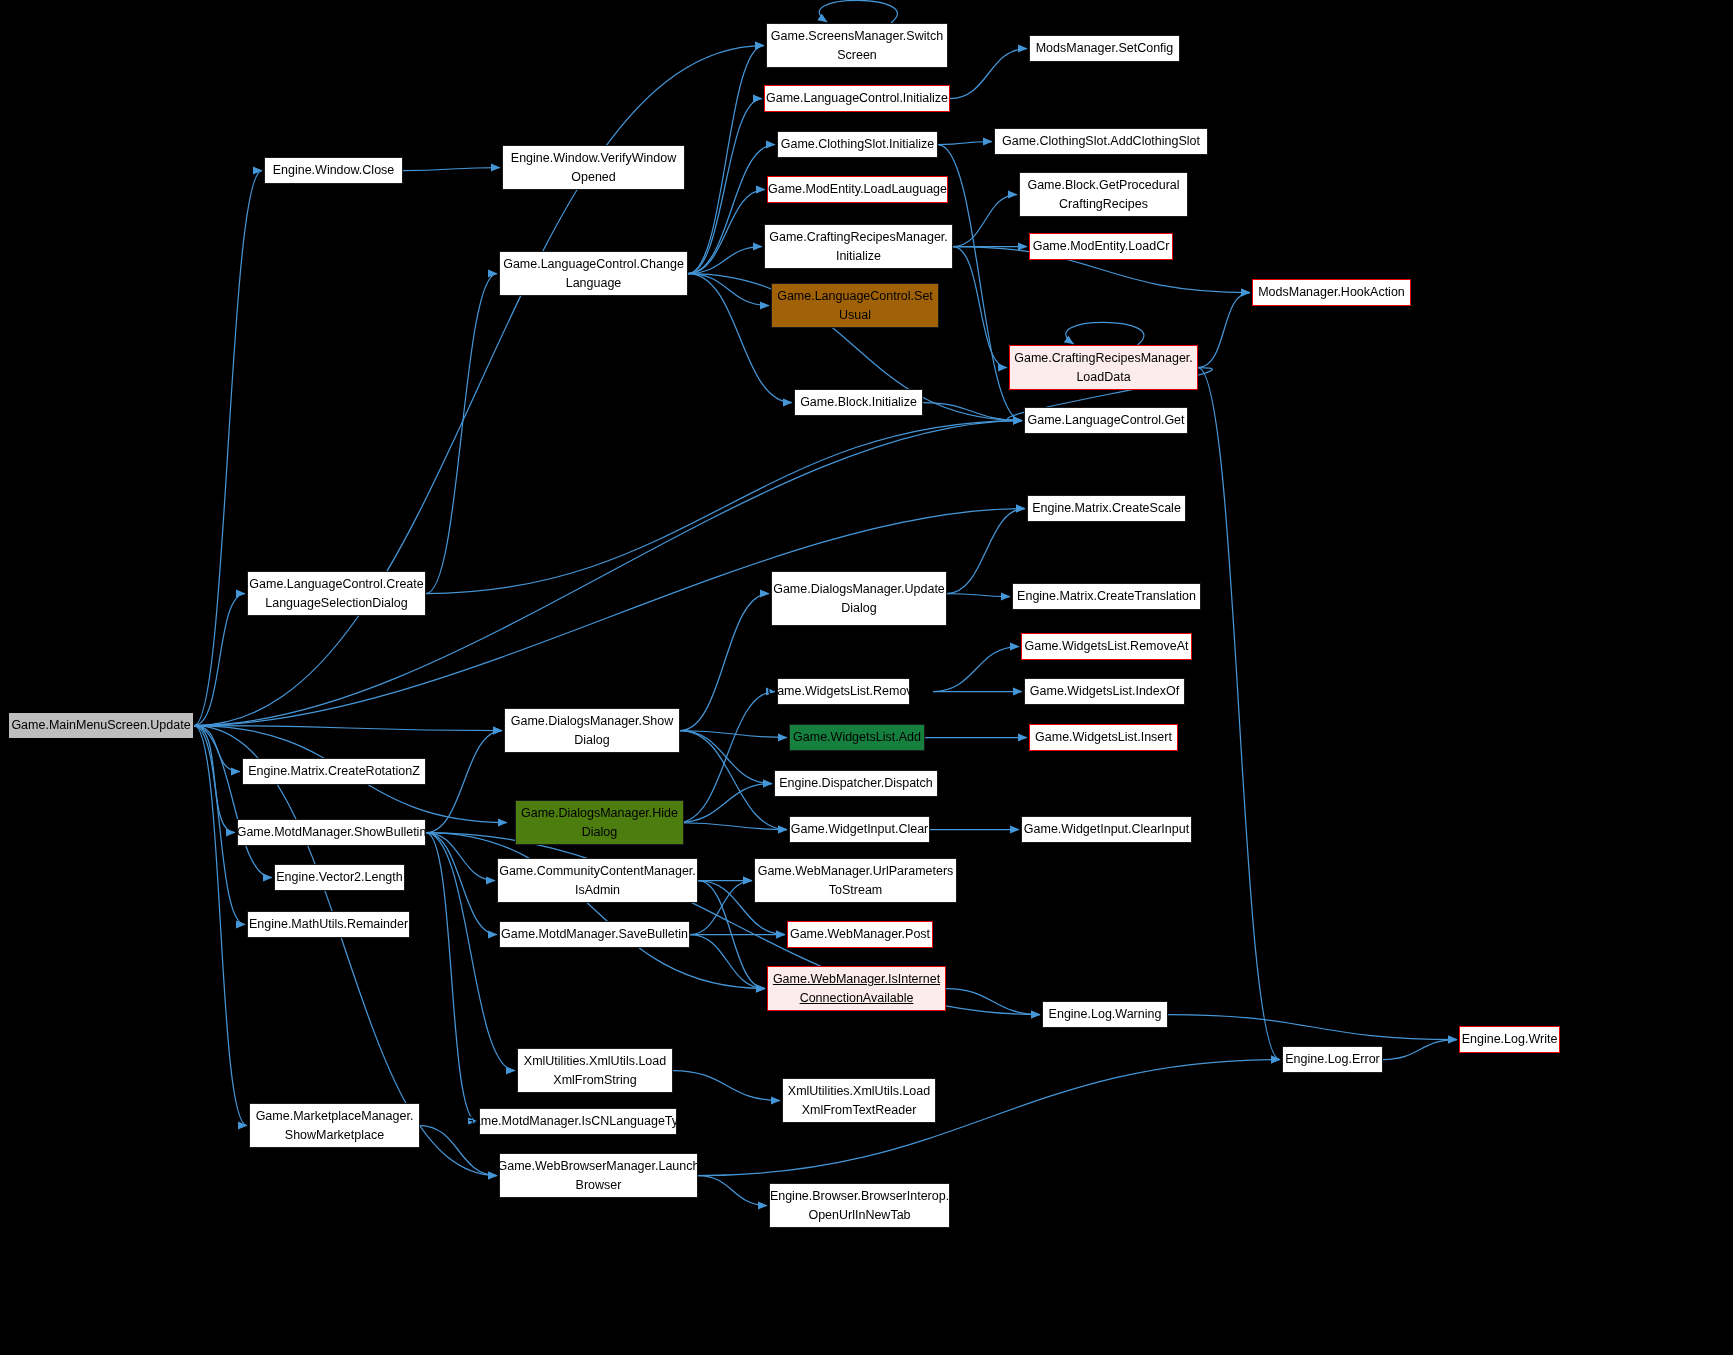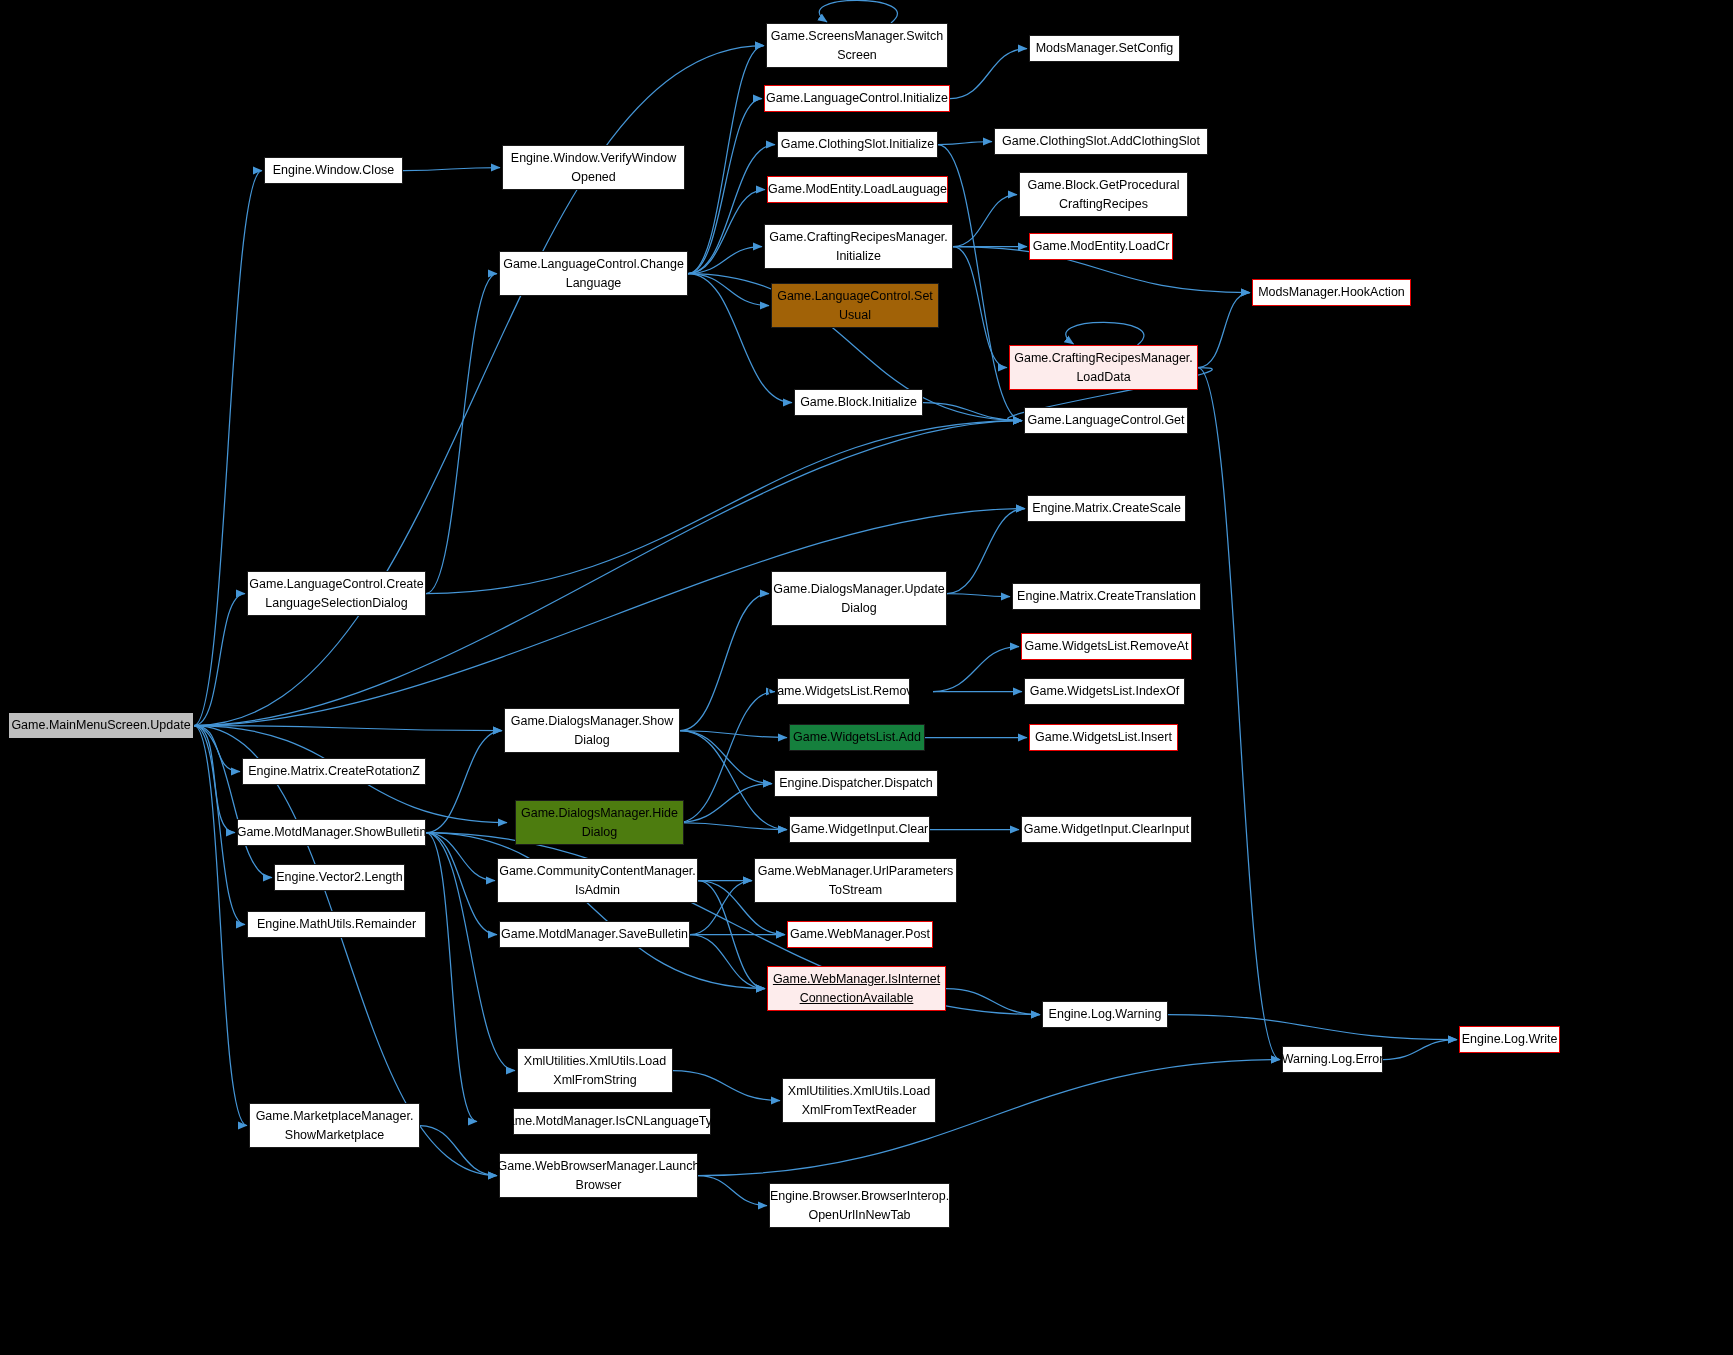--- a/index.html
+++ b/index.html
@@ -233,21 +233,21 @@
       <span>Engine.Vector2.Length</span>
     </div>
     <div class="node" style="left: 497px; top: 858px; width: 201px; height: 45px; background: rgb(255, 255, 255); border: 1px solid rgb(26, 26, 26);">
       <span>Game.CommunityContentManager.</span>
       <span>IsAdmin</span>
     </div>
     <div class="node" style="left: 754px; top: 858px; width: 203px; height: 45px; background: rgb(255, 255, 255); border: 1px solid rgb(26, 26, 26);">
       <span>Game.WebManager.UrlParameters</span>
       <span>ToStream</span>
     </div>
-    <div class="node" style="left: 247px; top: 911px; width: 179px; height: 27px; background: rgb(255, 255, 255); border: 1px solid rgb(26, 26, 26);">
+    <div class="node" style="left: 247px; top: 911px; width: 163px; height: 27px; background: rgb(255, 255, 255); border: 1px solid rgb(26, 26, 26);">
       <span>Engine.MathUtils.Remainder</span>
     </div>
     <div class="node" style="left: 499px; top: 921px; width: 191px; height: 27px; background: rgb(255, 255, 255); border: 1px solid rgb(26, 26, 26);">
       <span>Game.MotdManager.SaveBulletin</span>
     </div>
     <div class="node" style="left: 787px; top: 921px; width: 146px; height: 27px; background: rgb(255, 255, 255); border: 1px solid rgb(230, 0, 0);">
       <span>Game.WebManager.Post</span>
     </div>
     <div class="node" style="left: 767px; top: 966px; width: 179px; height: 45px; background: rgb(253, 236, 236); border: 1px solid rgb(230, 0, 0); text-decoration: underline;">
       <span>Game.WebManager.IsInternet</span>
@@ -257,27 +257,27 @@
       <span>Engine.Log.Warning</span>
     </div>
     <div class="node" style="left: 1459px; top: 1026px; width: 101px; height: 27px; background: rgb(255, 255, 255); border: 1px solid rgb(230, 0, 0);">
       <span>Engine.Log.Write</span>
     </div>
     <div class="node" style="left: 517px; top: 1048px; width: 156px; height: 45px; background: rgb(255, 255, 255); border: 1px solid rgb(26, 26, 26);">
       <span>XmlUtilities.XmlUtils.Load</span>
       <span>XmlFromString</span>
     </div>
     <div class="node" style="left: 1282px; top: 1046px; width: 101px; height: 27px; background: rgb(255, 255, 255); border: 1px solid rgb(26, 26, 26);">
-      <span>Warning.Log.Error</span>
+      <span>Engine.Log.Error</span>
     </div>
     <div class="node" style="left: 782px; top: 1078px; width: 154px; height: 45px; background: rgb(255, 255, 255); border: 1px solid rgb(26, 26, 26);">
       <span>XmlUtilities.XmlUtils.Load</span>
       <span>XmlFromTextReader</span>
     </div>
-    <div class="node" style="left: 479px; top: 1108px; width: 198px; height: 27px; background: rgb(255, 255, 255); border: 1px solid rgb(26, 26, 26); margin-left: 34px;">
+    <div class="node" style="left: 479px; top: 1108px; width: 198px; height: 27px; background: rgb(255, 255, 255); border: 1px solid rgb(26, 26, 26);">
       <span>Game.MotdManager.IsCNLanguageType</span>
     </div>
     <div class="node" style="left: 249px; top: 1103px; width: 171px; height: 45px; background: rgb(255, 255, 255); border: 1px solid rgb(26, 26, 26);">
       <span>Game.MarketplaceManager.</span>
       <span>ShowMarketplace</span>
     </div>
     <div class="node" style="left: 499px; top: 1153px; width: 199px; height: 45px; background: rgb(255, 255, 255); border: 1px solid rgb(26, 26, 26);">
       <span>Game.WebBrowserManager.Launch</span>
       <span>Browser</span>
     </div>

